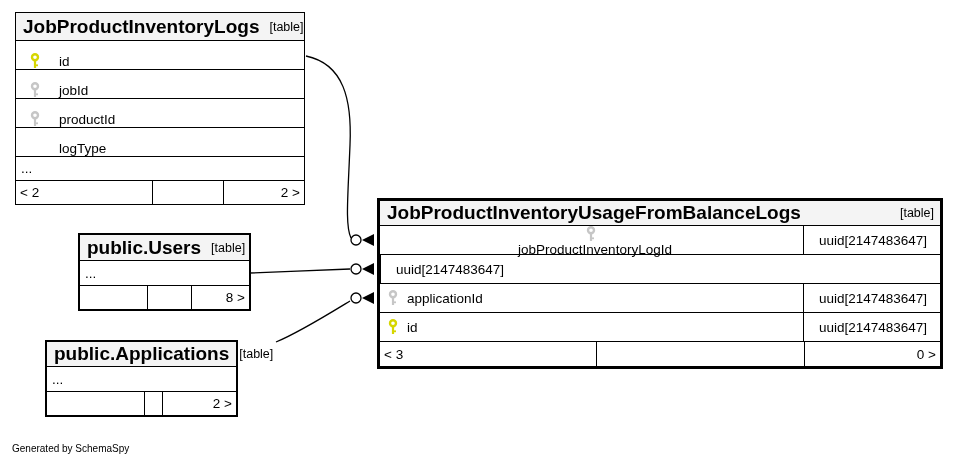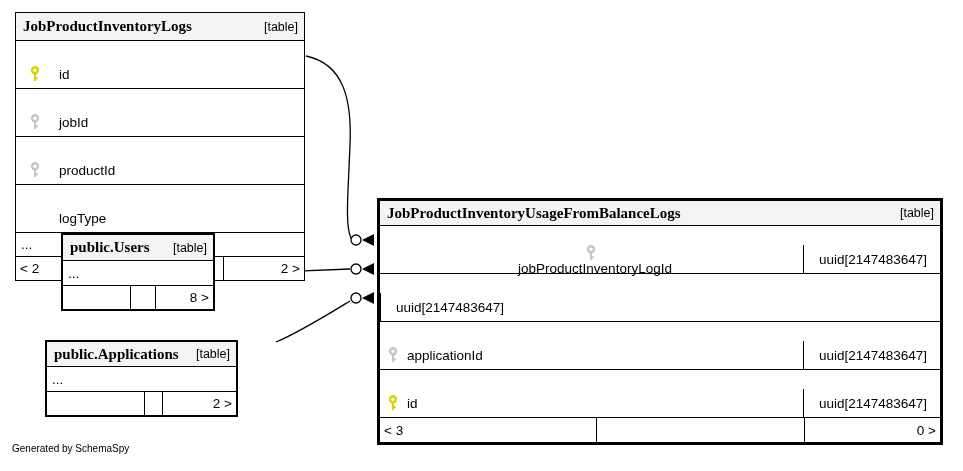--- a/index.html
+++ b/index.html
@@ -4,23 +4,23 @@
 <style>
   html,body{margin:0;padding:0;background:#fff;}
   #canvas{
     position:relative;width:963px;height:471px;background:#ffffff;overflow:hidden;
     font-family:"Liberation Sans","DejaVu Sans",sans-serif;color:#000;
   }
   .tbl{position:absolute;background:#fff;border:1px solid #000;box-sizing:border-box;display:flex;flex-direction:column;}
   .tbl.b2{border-width:2px;}
   .tbl.b3{border-width:3px;}
   .thead{background:#f4f4f4;border-bottom:1px solid #000;display:flex;align-items:center;justify-content:space-between;padding:0 6px 0 7px;box-sizing:border-box;flex:0 0 auto;}
-  .ttitle{font-weight:bold;font-size:15px;white-space:nowrap;font-family:Liberation Serif, serif;}
+  .ttitle{font-weight:bold;font-size:19px;white-space:nowrap;}
   .tbadge{font-size:12.5px;white-space:nowrap;margin-left:10px;}
-  .trow{display:flex;align-items:center;border-bottom:1px solid #000;box-sizing:border-box;padding-left:13px;flex:0 0 auto;font-size:13.5px;margin-top:19px;}
+  .trow{display:flex;align-items:flex-end;border-bottom:1px solid #000;box-sizing:border-box;padding-left:13px;flex:0 0 auto;font-size:13.5px;}
   .tbl.b3 .trow{padding-left:0;}
   .namecell{display:flex;align-items:center;box-sizing:border-box;padding-left:7px;height:100%;}
   .typecell{box-sizing:border-box;border-left:1px solid #000;height:100%;display:flex;align-items:center;padding-left:15px;font-size:13.5px;white-space:nowrap;}
   .keyicon{width:12px;height:16px;margin-right:18px;flex:0 0 auto;display:inline-block;}
   .tbl.b3 .keyicon{margin-right:8px;}
   .keyicon.none{visibility:hidden;}
   .pk{color:#d6d600;}
   .fk{color:#c6c6c6;}
   .colname{white-space:nowrap;}
   .ellip{display:flex;align-items:center;border-bottom:1px solid #000;box-sizing:border-box;padding-left:5px;font-size:13.5px;flex:0 0 auto;}
@@ -93,21 +93,21 @@
       <span class="colname">logType</span>
     </div>
     <div class="ellip" style="height:24px;">...</div>
     <div class="tfoot" style="height:23px;">
       <span class="fcell" style="width:137px;border-right:1px solid #000;">&lt; 2</span>
       <span class="fcell" style="flex:1;"></span>
       <span class="fcell fr" style="width:81px;border-left:1px solid #000;">2 &gt;</span>
     </div>
   </div>
 
-  <div class="tbl b2" style="left:61px;top:233px;width:154px;">
+  <div class="tbl b2" style="left:78px;top:233px;width:173px;">
     <div class="thead" style="height:26px;">
       <span class="ttitle">public.Users</span>
       <span class="tbadge">[table]</span>
     </div>
     <div class="ellip" style="height:25px;">...</div>
     <div class="tfoot" style="height:23px;">
       <span class="fcell" style="width:68px;border-right:1px solid #000;"></span>
       <span class="fcell" style="flex:1;"></span>
       <span class="fcell fr" style="width:58px;border-left:1px solid #000;">8 &gt;</span>
     </div>

